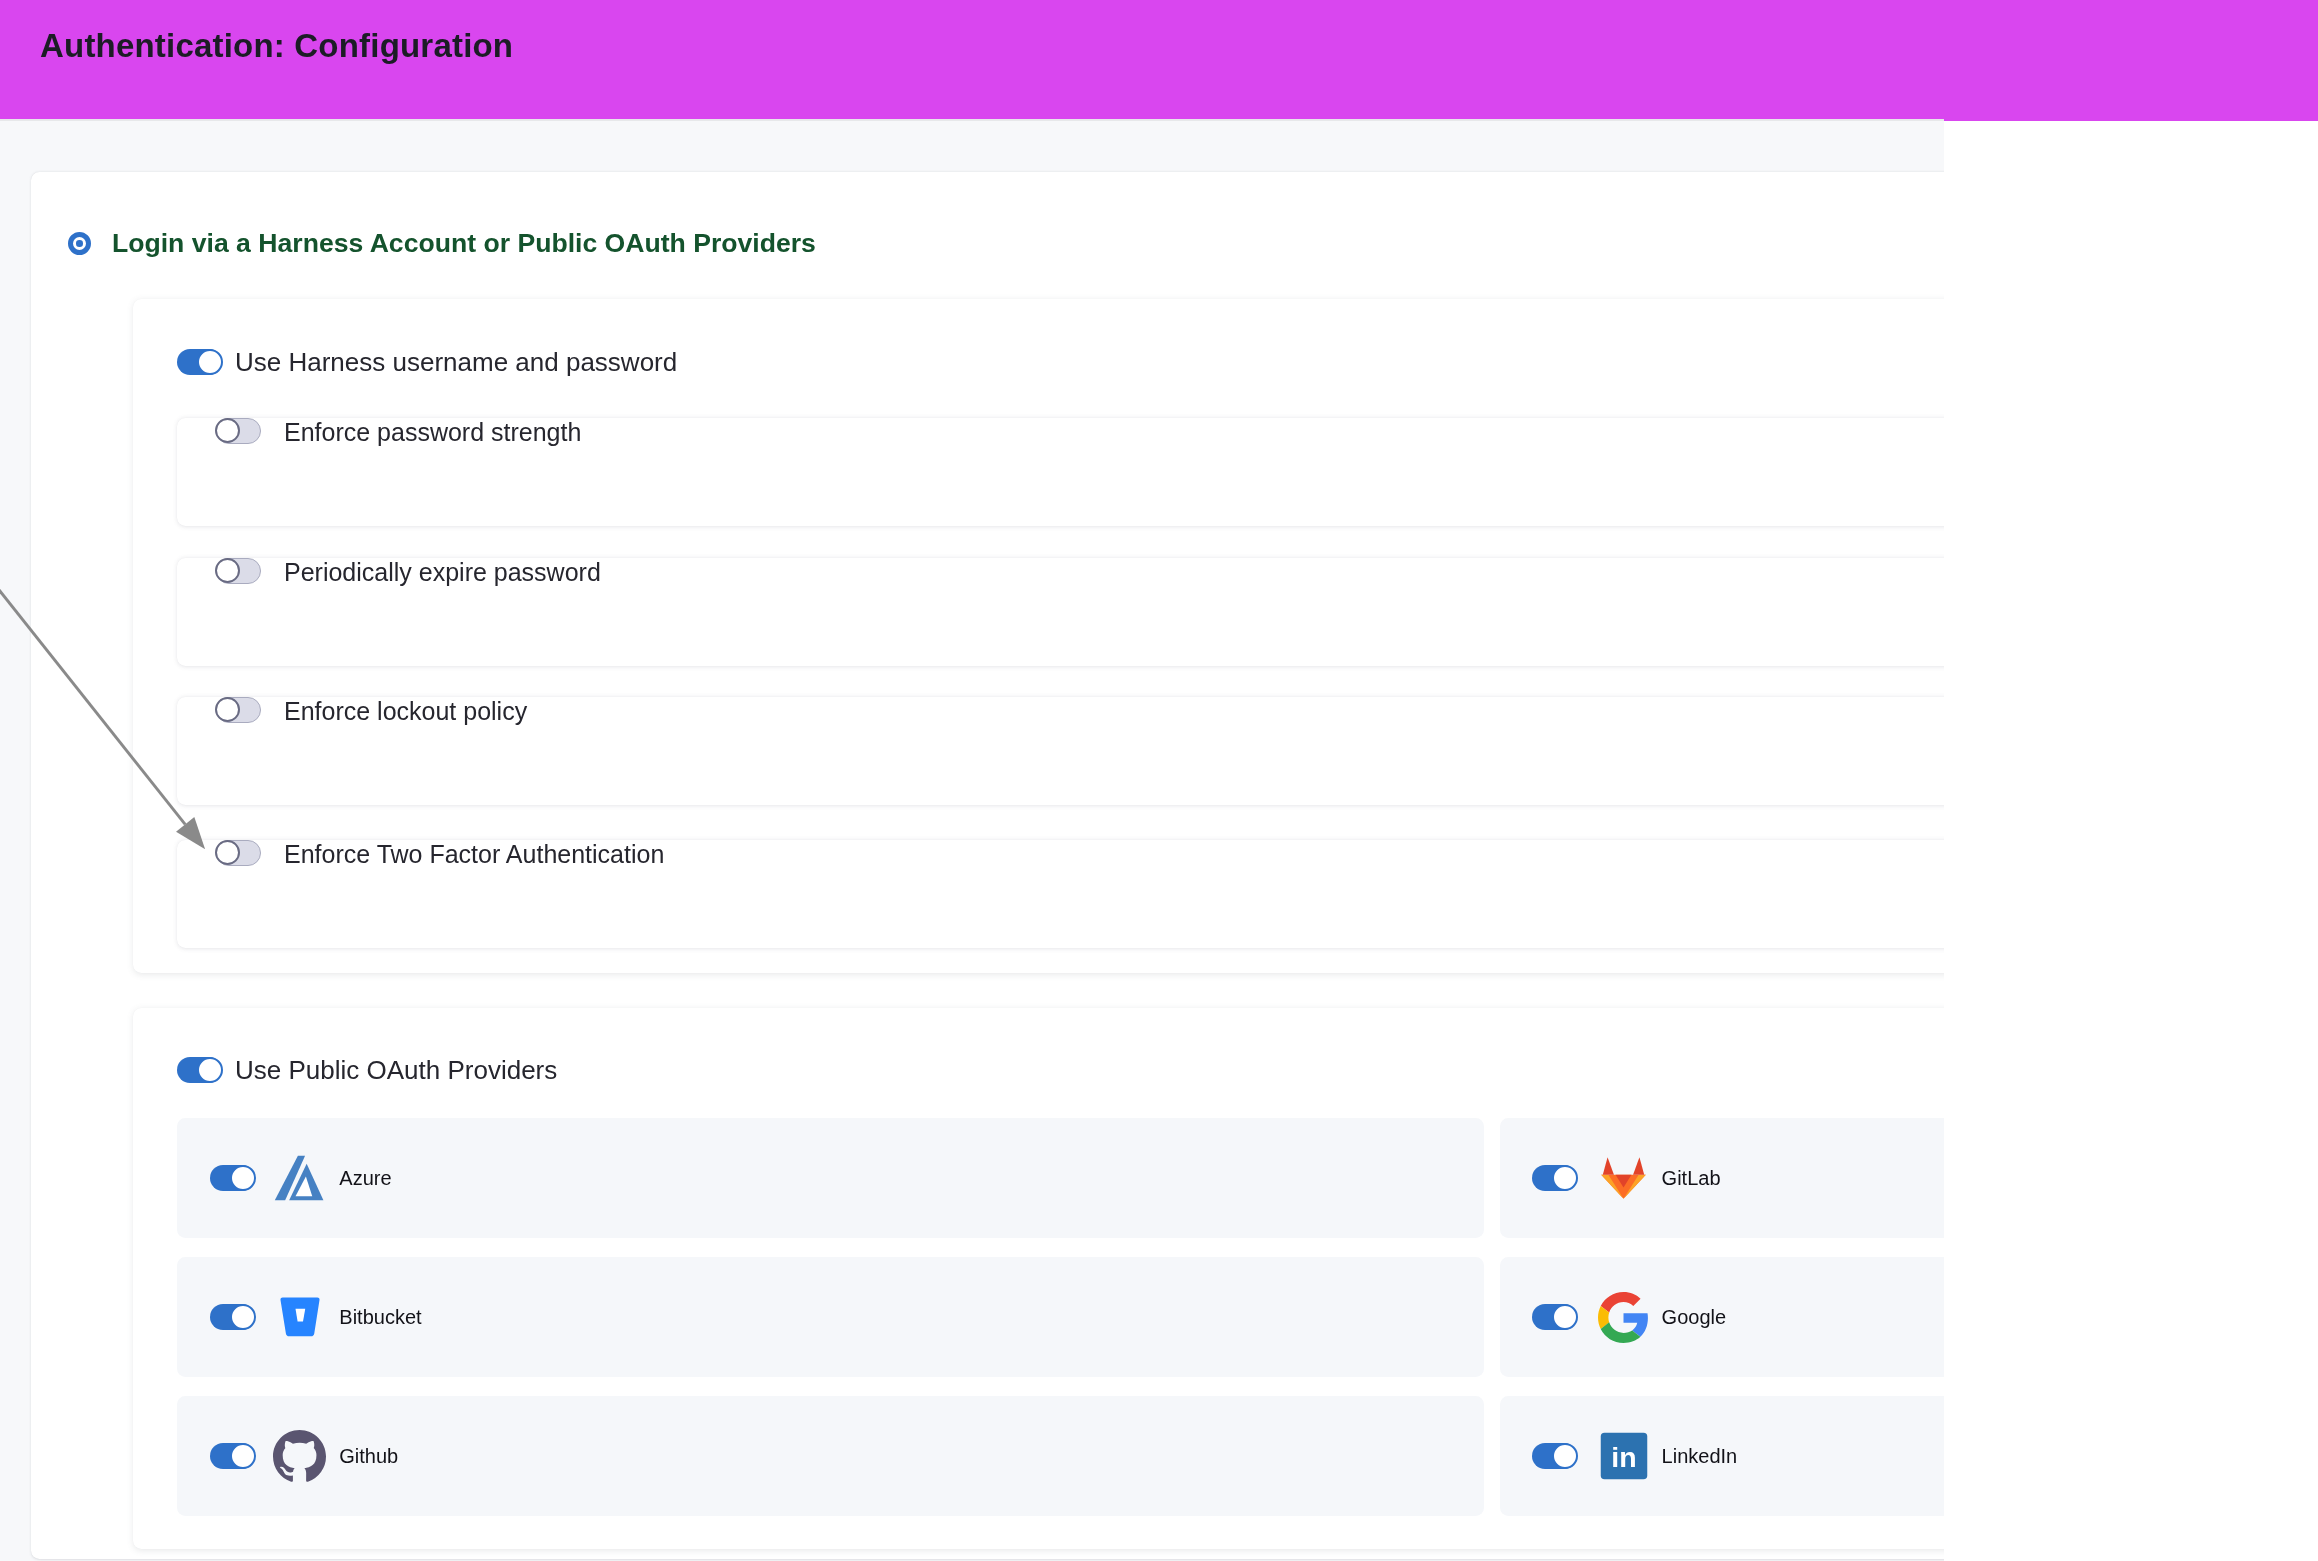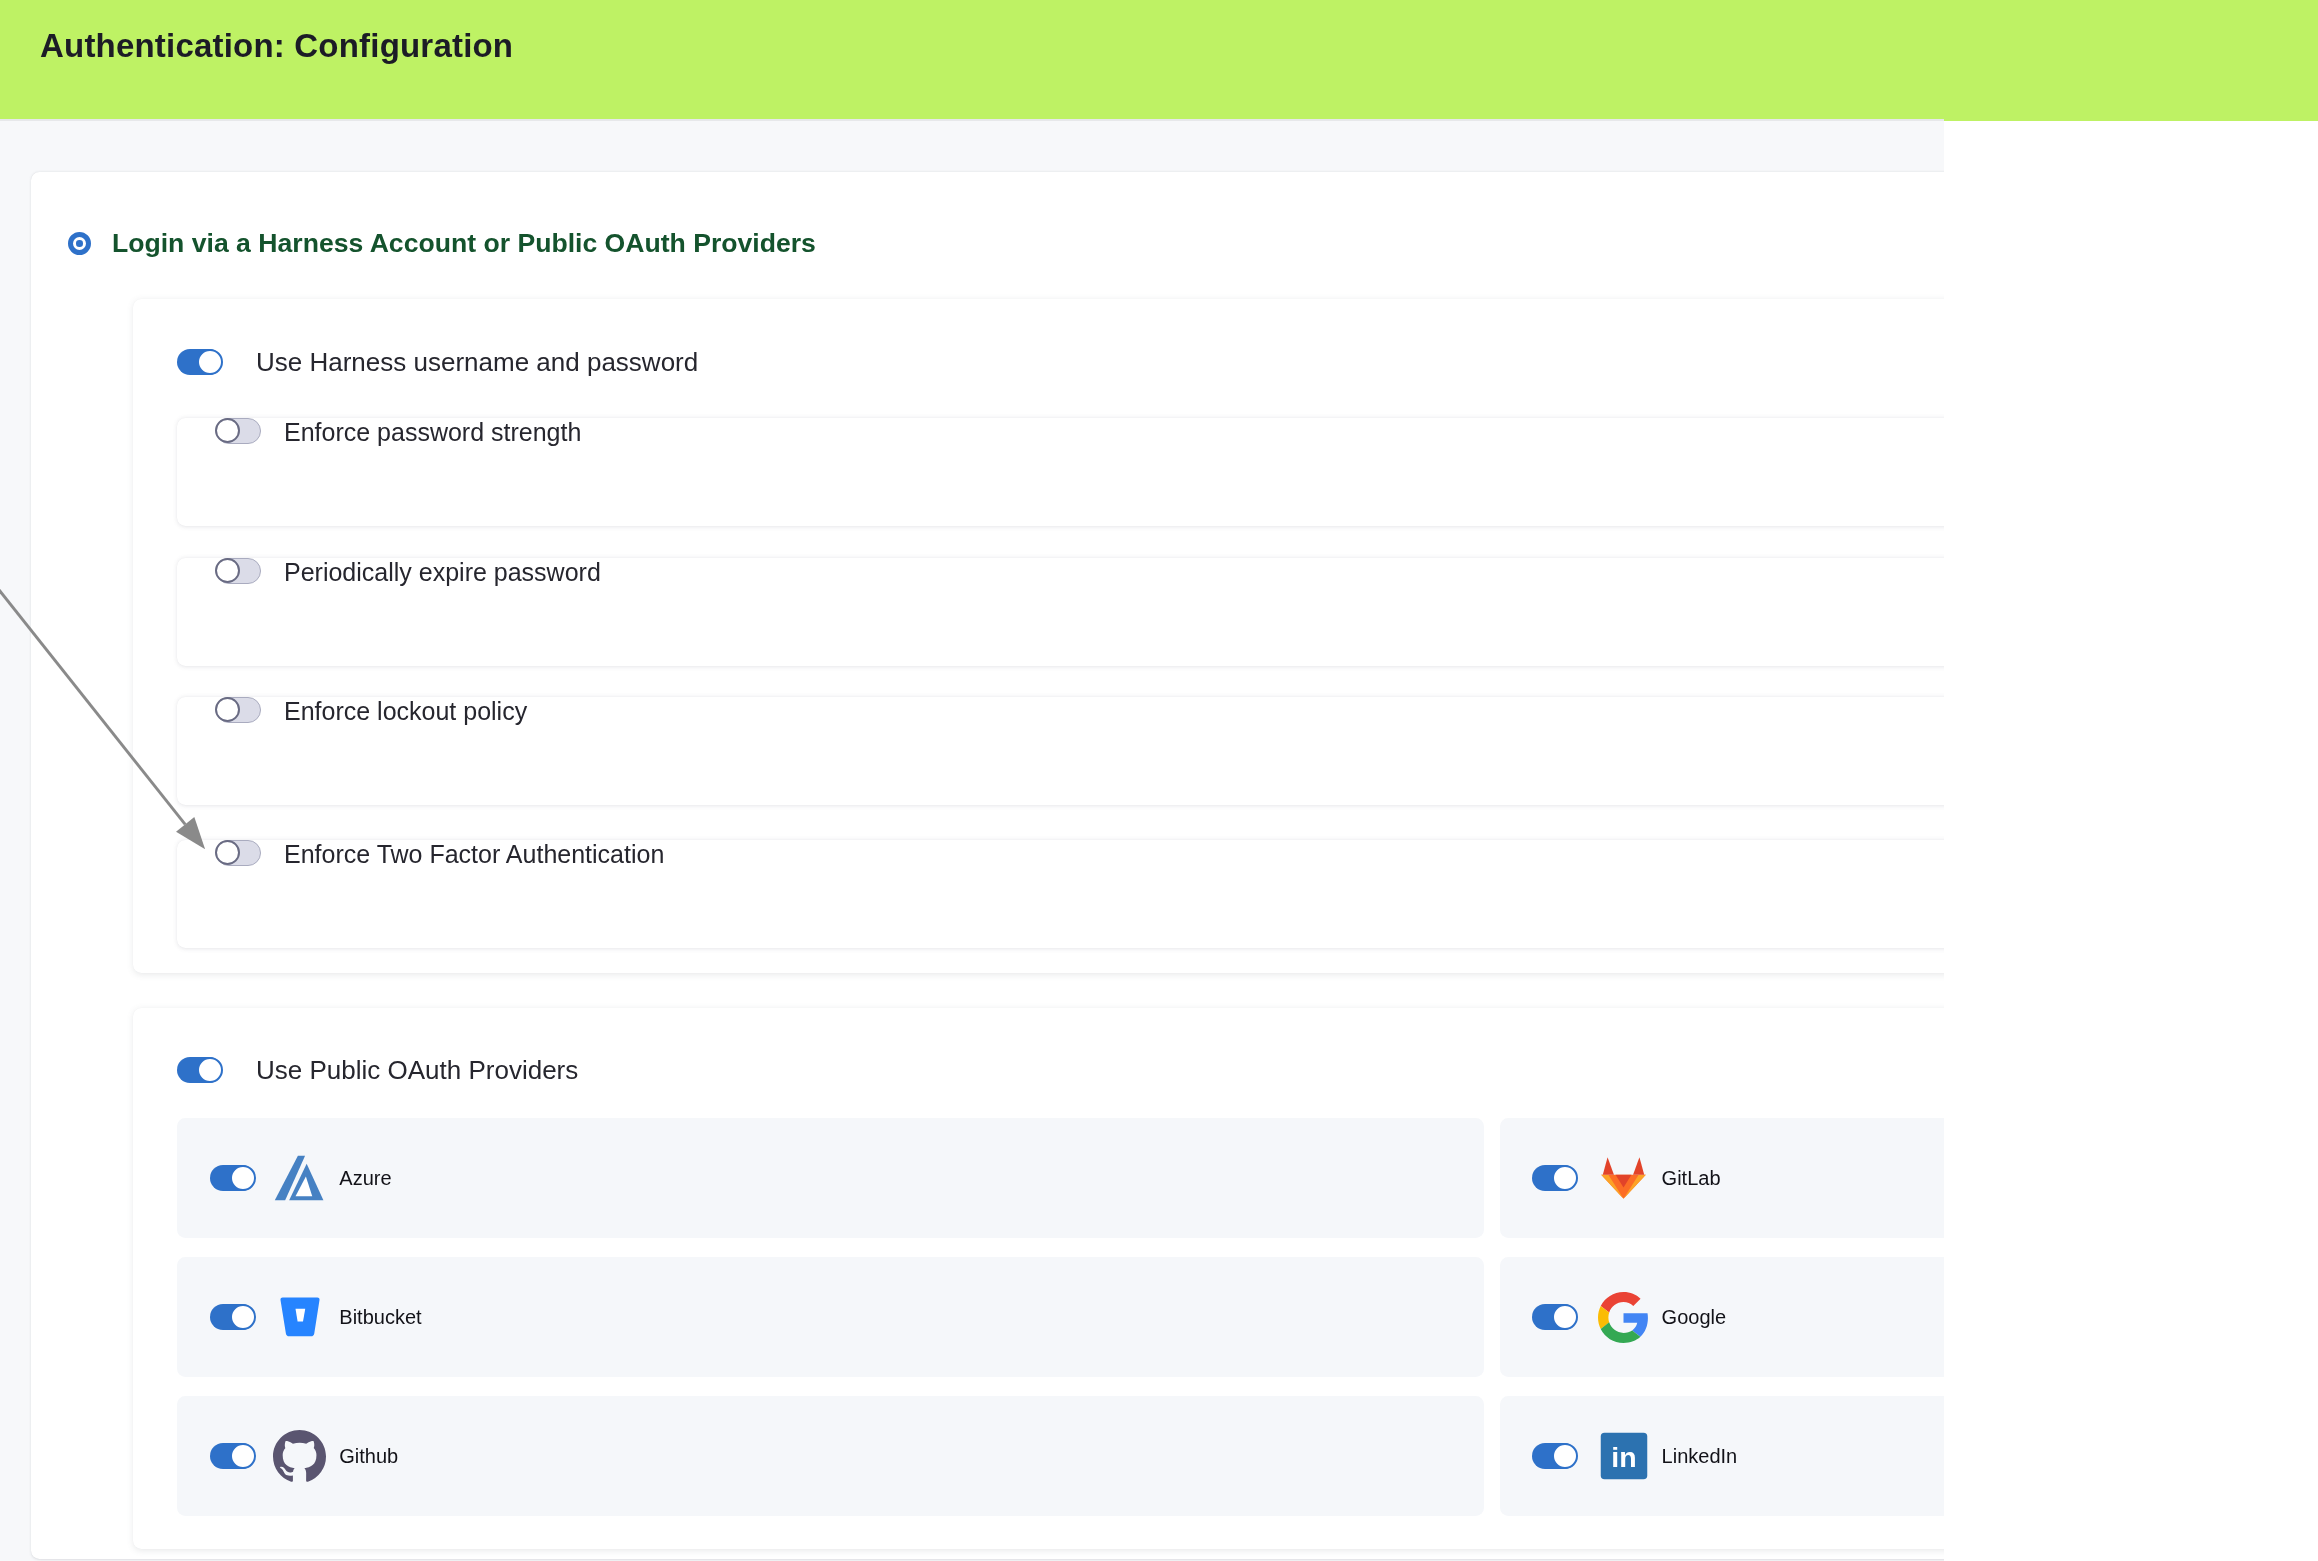--- a/index.html
+++ b/index.html
@@ -3,21 +3,21 @@
 <meta charset="utf-8">
 <style>
   html,body{margin:0;padding:0;background:#ffffff;}
   body{
     width:2319px;height:1561px;position:relative;overflow:hidden;
     font-family:"Liberation Sans","DejaVu Sans",sans-serif;
     -webkit-font-smoothing:antialiased;
   }
   
   .header{
-    position:absolute;left:0;top:0;width:2319px;height:121px;background:#bef264;
+    position:absolute;left:0;top:0;width:2319px;height:121px;background:#d946ef;
   }
   .header .hborder{position:absolute;left:0;bottom:0;width:1944px;height:1.7px;background:#e7e8ea;}
   .page-title{
     position:absolute;left:40px;top:26.6px;font-size:33px;font-weight:700;color:#1c1c26;letter-spacing:0.2px;
   }
   
   .viewport{
     position:absolute;left:0;top:121px;width:1944px;height:1440px;
     background:#f7f8fa;overflow:hidden;
   }
@@ -43,21 +43,21 @@
   .radio::after{content:"";width:6.6px;height:6.6px;border-radius:50%;background:#2e71c9;}
   .radio-label{font-size:26.6px;font-weight:700;color:#14532d;}
   
   .tg{position:relative;width:45px;height:26px;border-radius:13.3px;box-sizing:border-box;flex:none;cursor:pointer;}
   .tg .knob{position:absolute;box-sizing:border-box;border-radius:50%;background:#ffffff;}
   .tg.on{background:#2e71c9;}
   .tg.on .knob{right:-0.8px;top:0;width:26px;height:26px;border:2.5px solid #2e71c9;}
   .tg.off{background:#dbdce8;border:1.7px solid #a9abbf;}
   .tg.off .knob{left:-1.7px;top:-0.8px;width:25px;height:25px;border:2.5px solid #696b83;}
   
-  .toggle-row{position:absolute;display:flex;align-items:center;gap:34px;height:26px;left:177px;}
+  .toggle-row{position:absolute;display:flex;align-items:center;gap:13px;height:26px;left:177px;}
   #harness-toggle-row{top:228px;}
   #oauth-toggle-row{top:936px;}
   .toggle-row .tlabel{font-size:26px;font-weight:500;color:#26262e;white-space:nowrap;}
   
   .sub-row{
     position:absolute;left:177px;width:1935px;height:108px;background:#ffffff;border-radius:8.3px;
     box-shadow:0 0.8px 4.2px rgba(96,97,112,.15),0 0 0.8px rgba(40,41,61,.06);
     display:flex;align-items:flex-start;gap:23px;padding-left:39px;box-sizing:border-box;
   }
   #sub-row-0{top:297px;} #sub-row-1{top:437px;} #sub-row-2{top:576px;} #sub-row-3{top:719px;}

